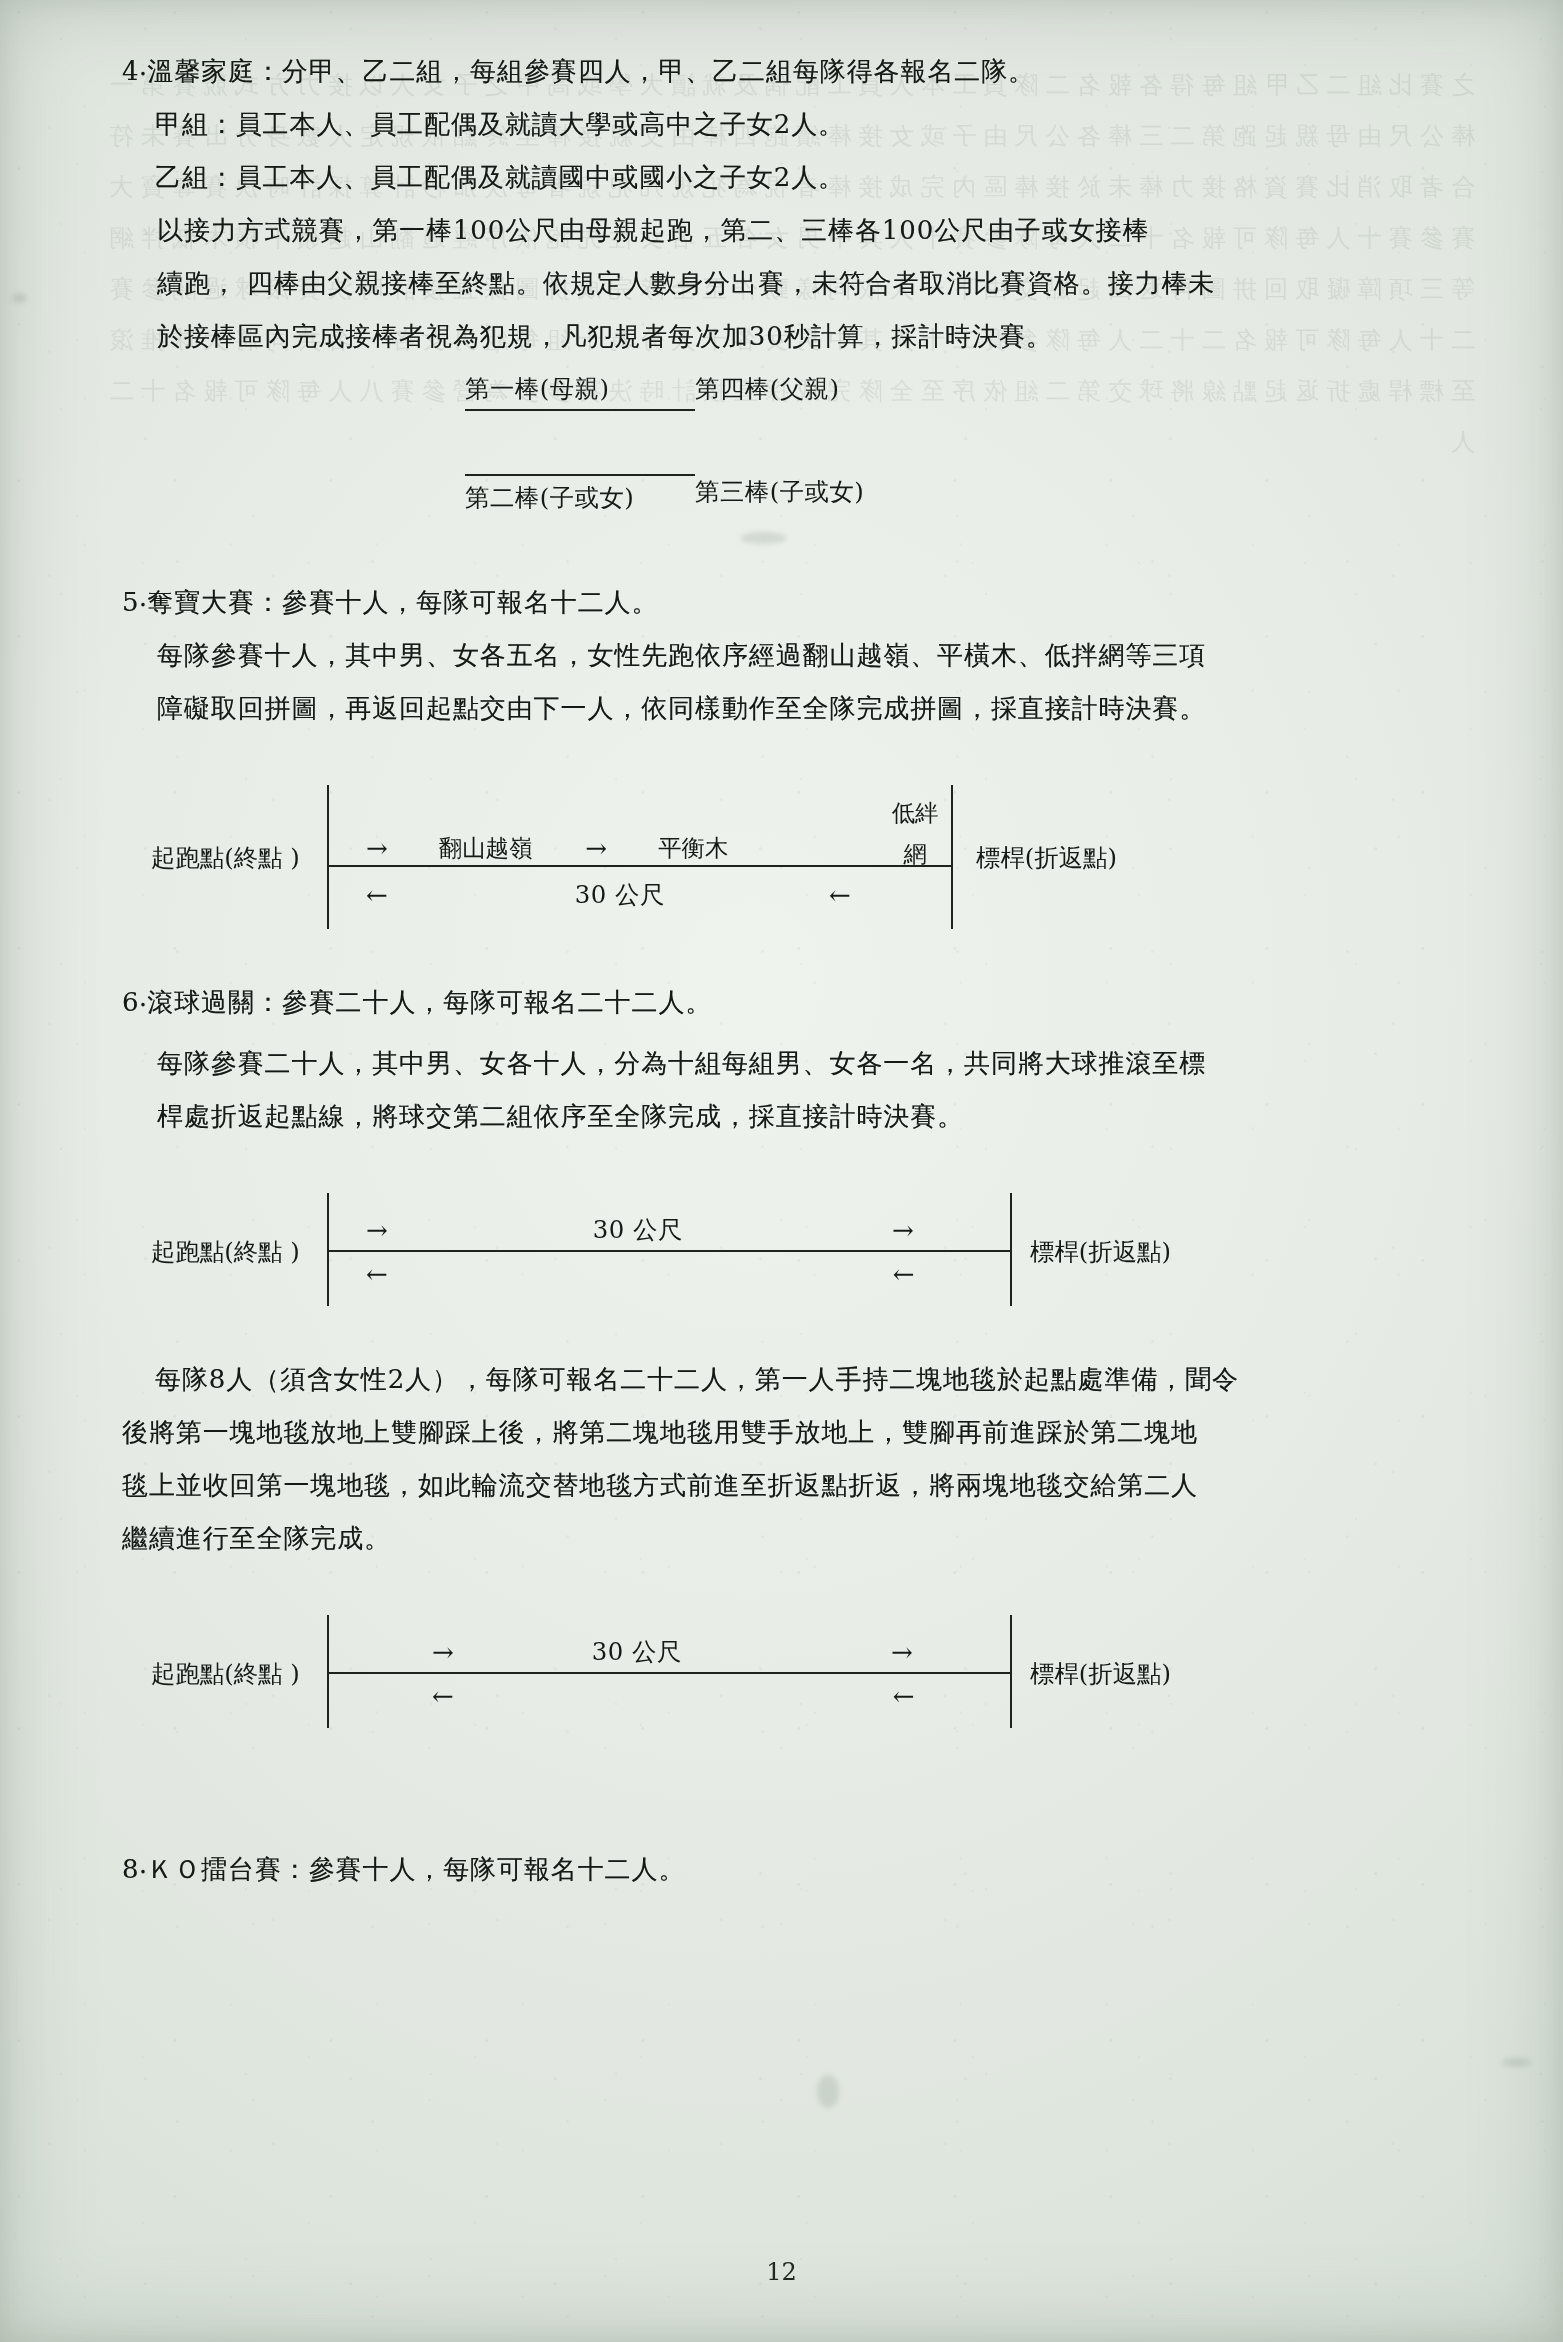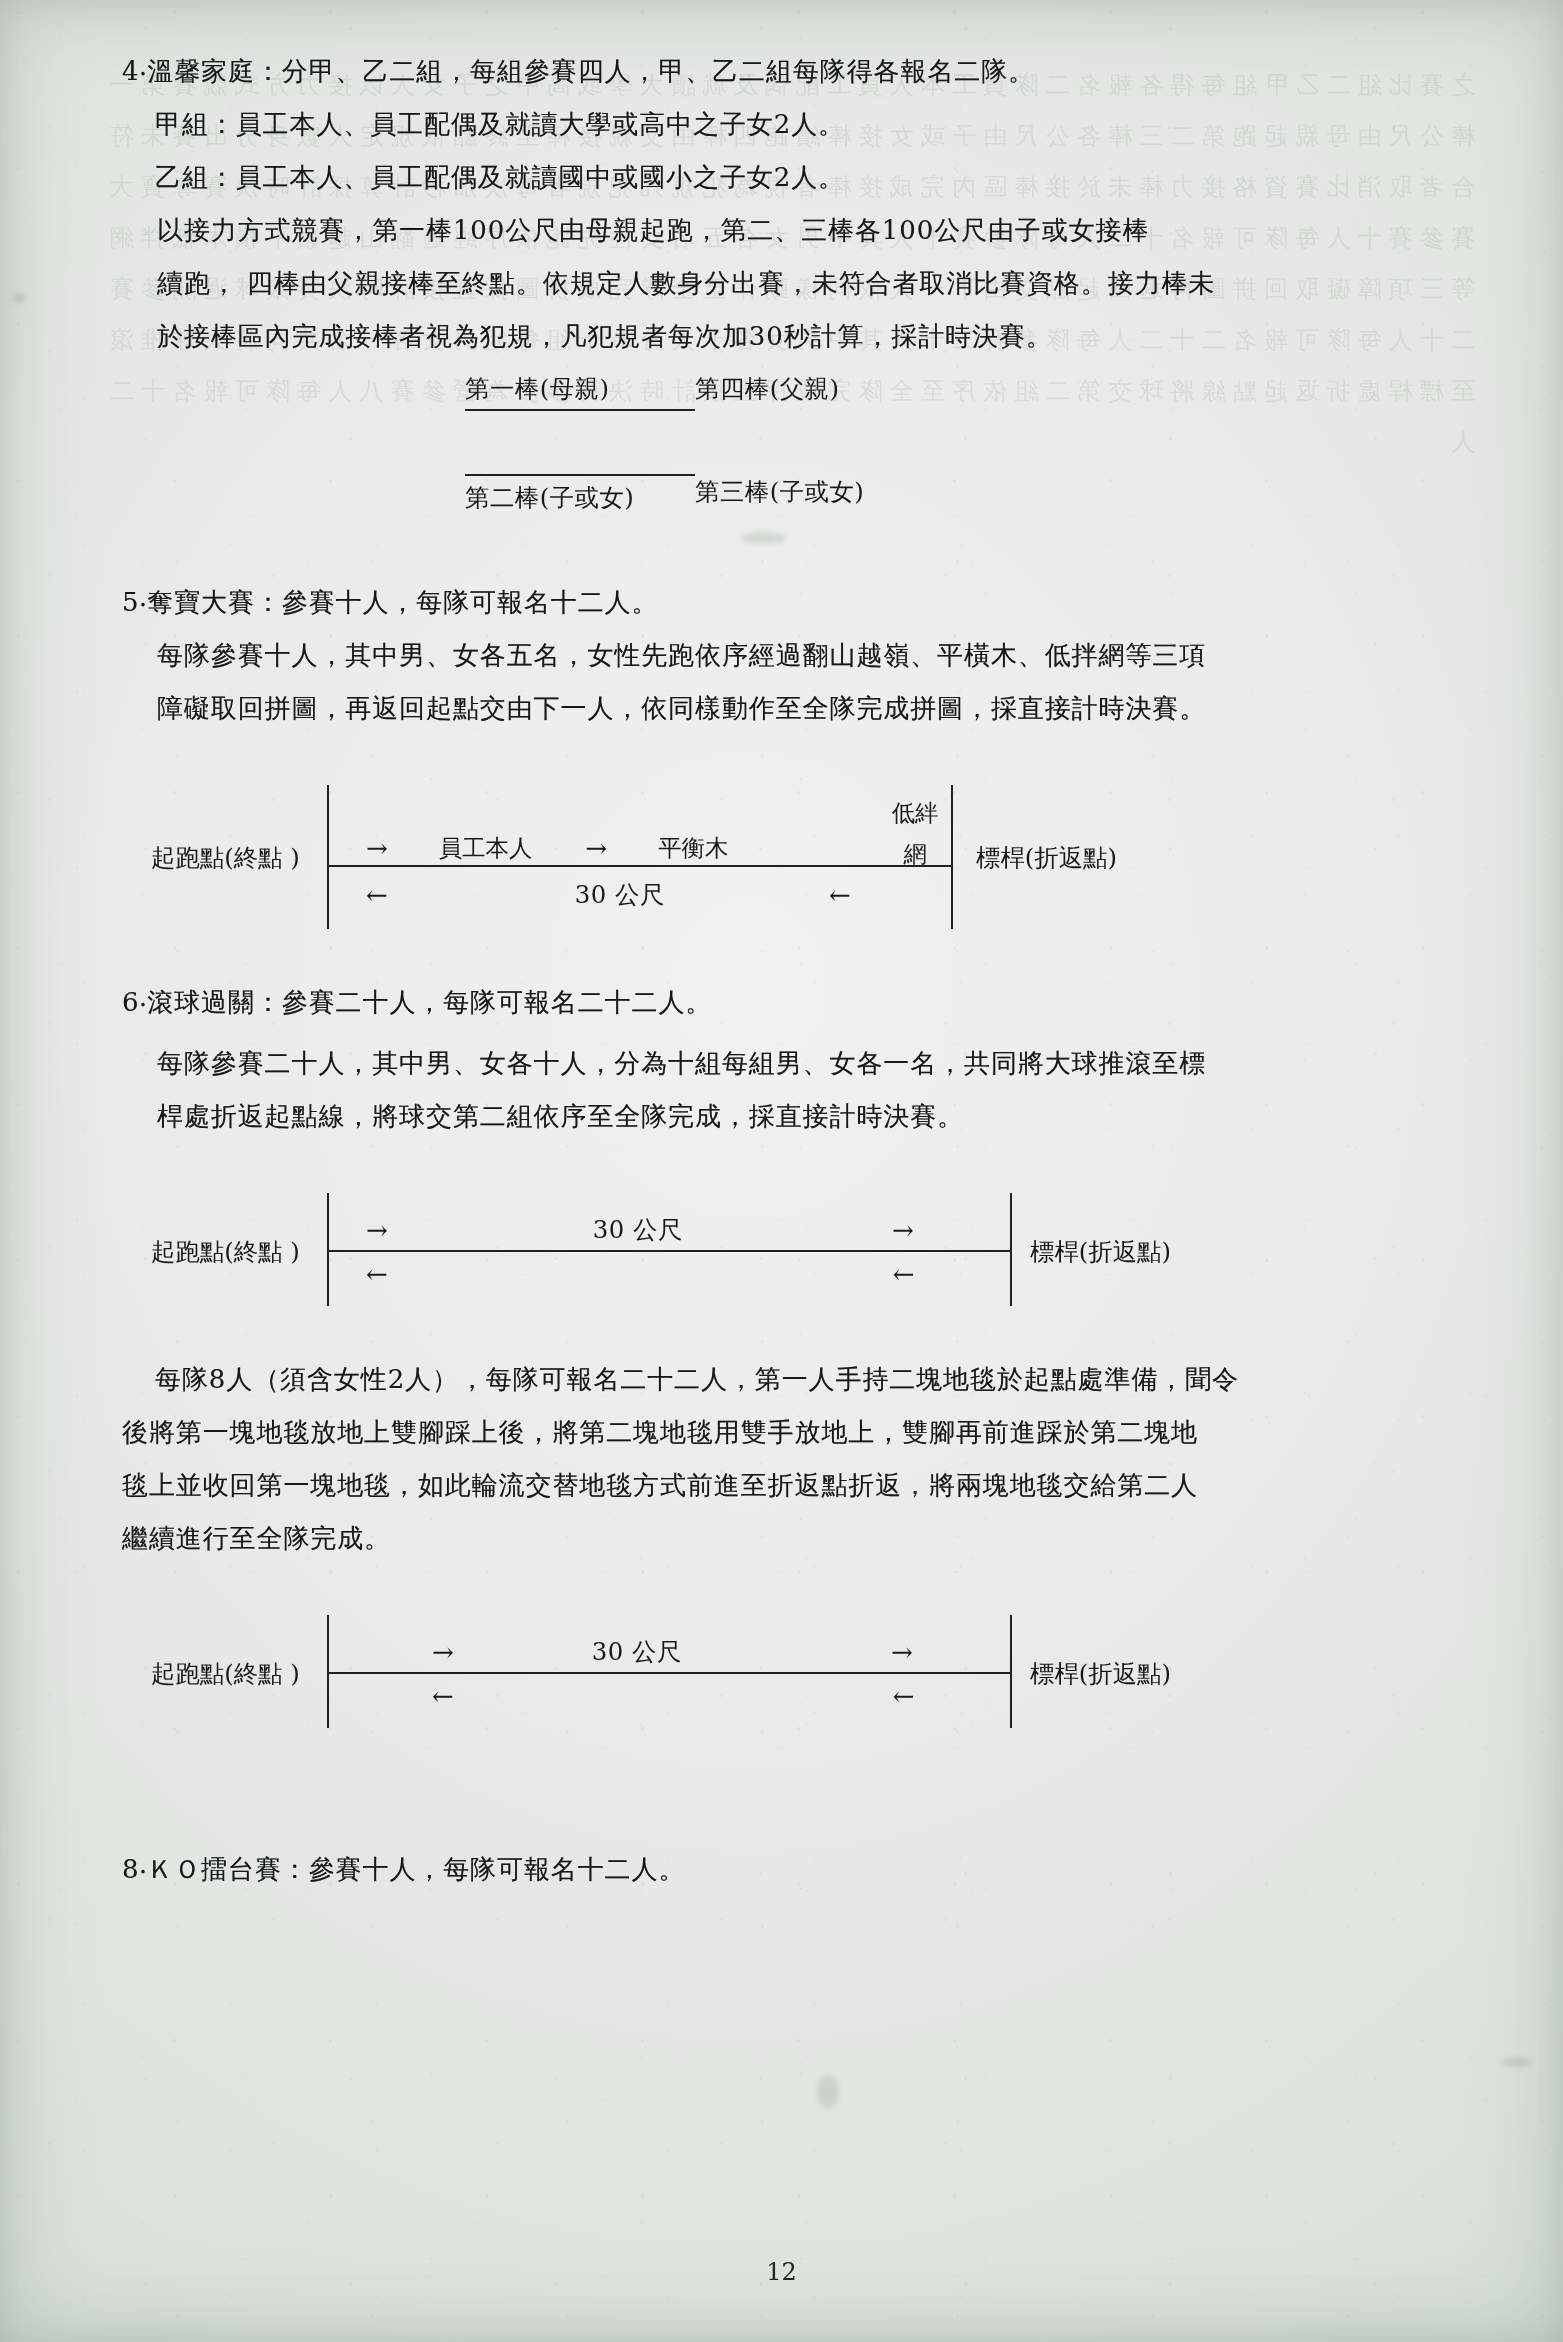--- a/index.html
+++ b/index.html
@@ -268,21 +268,21 @@
 
       <div class="track obst">
         <div class="track-left-label">起跑點(終點 )</div>
         <div class="track-inner">
           <div class="v-bar v-left"></div>
           <div class="v-bar v-right"></div>
           <div class="h-rule" style="top:80px;"></div>
 
           <div class="arrow-row" style="top:47px;">
             <span class="arr" style="margin-left:39px;">→</span>
-            <span style="margin-left:51px;">員工本人</span>
+            <span style="margin-left:51px;">翻山越嶺</span>
             <span class="arr" style="margin-left:53px;">→</span>
             <span style="margin-left:51px;">平衡木</span>
           </div>
 
           <div class="stack-label" style="top:7.8px;">低絆網</div>
 
           <div class="arrow-row" style="top:94px;">
             <span class="arr" style="margin-left:39px;">←</span>
             <span class="dist" style="margin-left:187px;">30 公尺</span>
             <span class="arr" style="margin-left:164px;">←</span>

